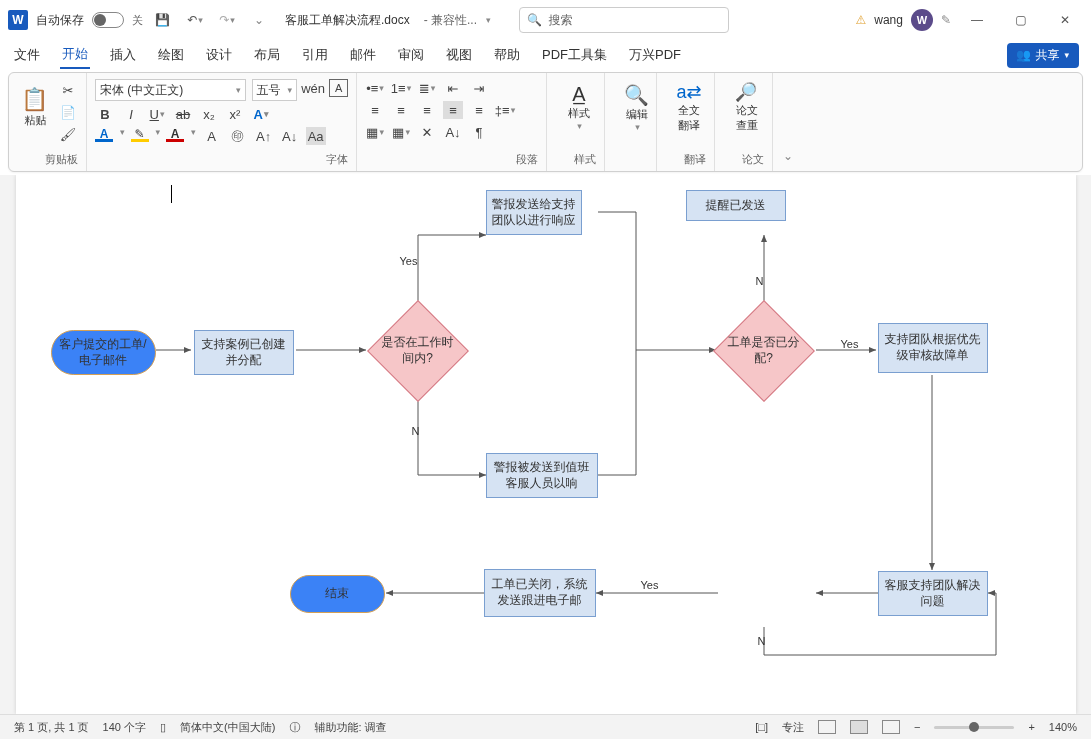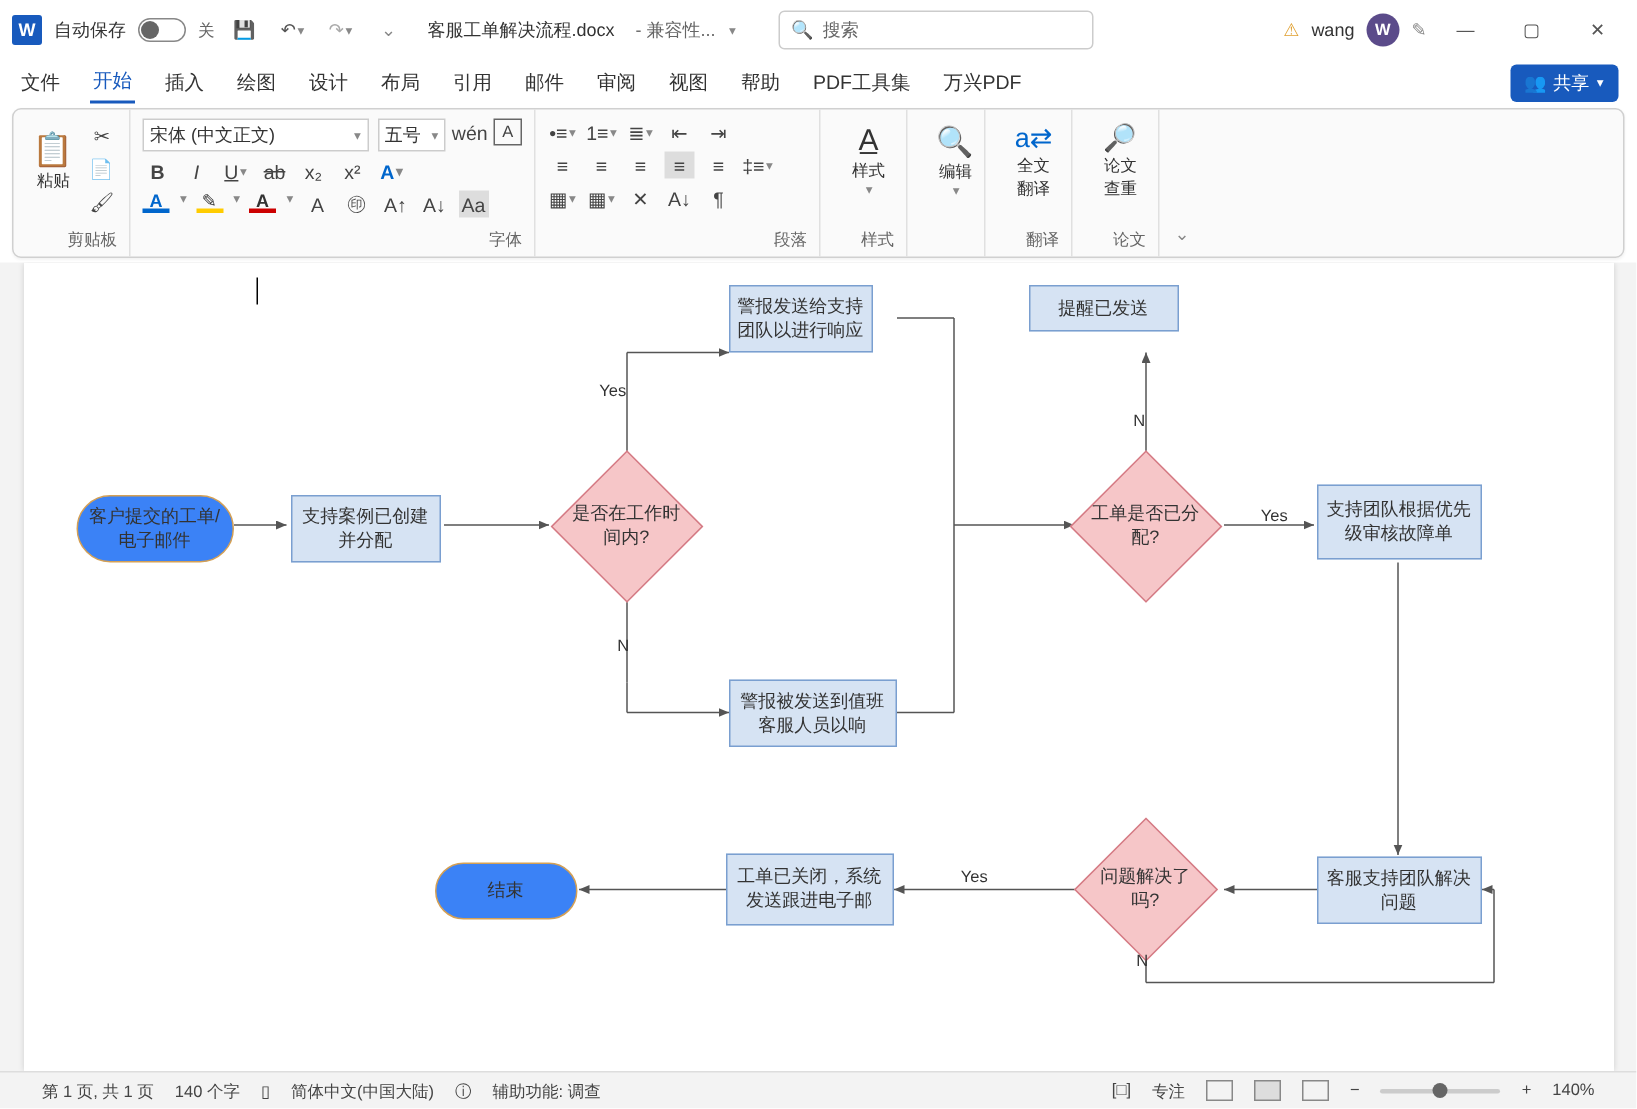--- a/index.html
+++ b/index.html
@@ -40,21 +40,21 @@
 
 .shape { position:absolute; display:flex; align-items:center; justify-content:center; text-align:center; font-size:12px; line-height:1.3; padding:4px; }
 .terminator { background:#3b82f6; border:1px solid #d4a055; border-radius:50px; }
 .process { background:#d6e3f3; border:1px solid #7a9fd0; }
 .diamond-wrap { position:absolute; }
 .diamond { position:absolute; top:0; left:0; right:0; bottom:0; background:#f6c6c8; border:1px solid #d47a84; transform:rotate(45deg); }
 .diamond-text { position:absolute; top:0; left:0; right:0; bottom:0; display:flex; align-items:center; justify-content:center; font-size:12px; text-align:center; line-height:1.3; }
 svg.lines { position:absolute; top:0; left:0; width:100%; height:100%; pointer-events:none; }
 .edge-label { position:absolute; font-size:11px; color:#333; background:transparent; }
 
-.statusbar { position:absolute; bottom:0; left:0; right:0; height:25px; background:#f3f3f3; border-top:1px solid #ddd; display:flex; align-items:center; padding:0 28px; font-size:11px; gap:14px; color:#444;margin-top:32px; }
+.statusbar { position:absolute; bottom:0; left:0; right:0; height:25px; background:#f3f3f3; border-top:1px solid #ddd; display:flex; align-items:center; padding:0 14px; font-size:11px; gap:14px; color:#444;margin-top:32px; }
 .statusbar .spacer { flex:1; }
 .slider { width:80px; height:3px; background:#ccc; position:relative; border-radius:2px; }
 .slider::after { content:''; position:absolute; left:50%; top:-4px; width:10px; height:10px; background:#666; border-radius:50%; transform:translateX(-50%); }
 .viewbtn { width:18px; height:14px; border:1px solid #888; }
 .dd { font-size:9px; color:#888; margin-left:1px; }
 </style>
 </head>
 <body>
 
 <div class="titlebar">
@@ -286,24 +286,20 @@
       <div class="diamond"></div>
         <div class="diamond-text">工单是否已分配?</div>
     </div>
     <div class="edge-label" style="left:740px; top:100px;">N</div>
     <div class="edge-label" style="left:825px; top:163px;">Yes</div>
 
     <div class="shape process" style="left:670px; top:15px; width:100px; height:31px;">提醒已发送</div>
     <div class="shape process" style="left:862px; top:148px; width:110px; height:50px;">支持团队根据优先级审核故障单</div>
     <div class="shape process" style="left:862px; top:396px; width:110px; height:45px;">客服支持团队解决问题</div>
 
-    <div class="diamond-wrap" style="left:714px; top:384px; width:68px; height:68px;">
-      <div class="diamond"></div>
-        <div class="diamond-text">问题解决了吗?</div>
-    </div>
     <div class="edge-label" style="left:625px; top:404px;">Yes</div>
     <div class="edge-label" style="left:742px; top:460px;">N</div>
 
     <div class="shape process" style="left:468px; top:394px; width:112px; height:48px;">工单已关闭，系统发送跟进电子邮</div>
     <div class="shape terminator" style="left:274px; top:400px; width:95px; height:38px;">结束</div>
   </div>
 </div>
 
 <div class="statusbar">
   <span>第 1 页, 共 1 页</span>

